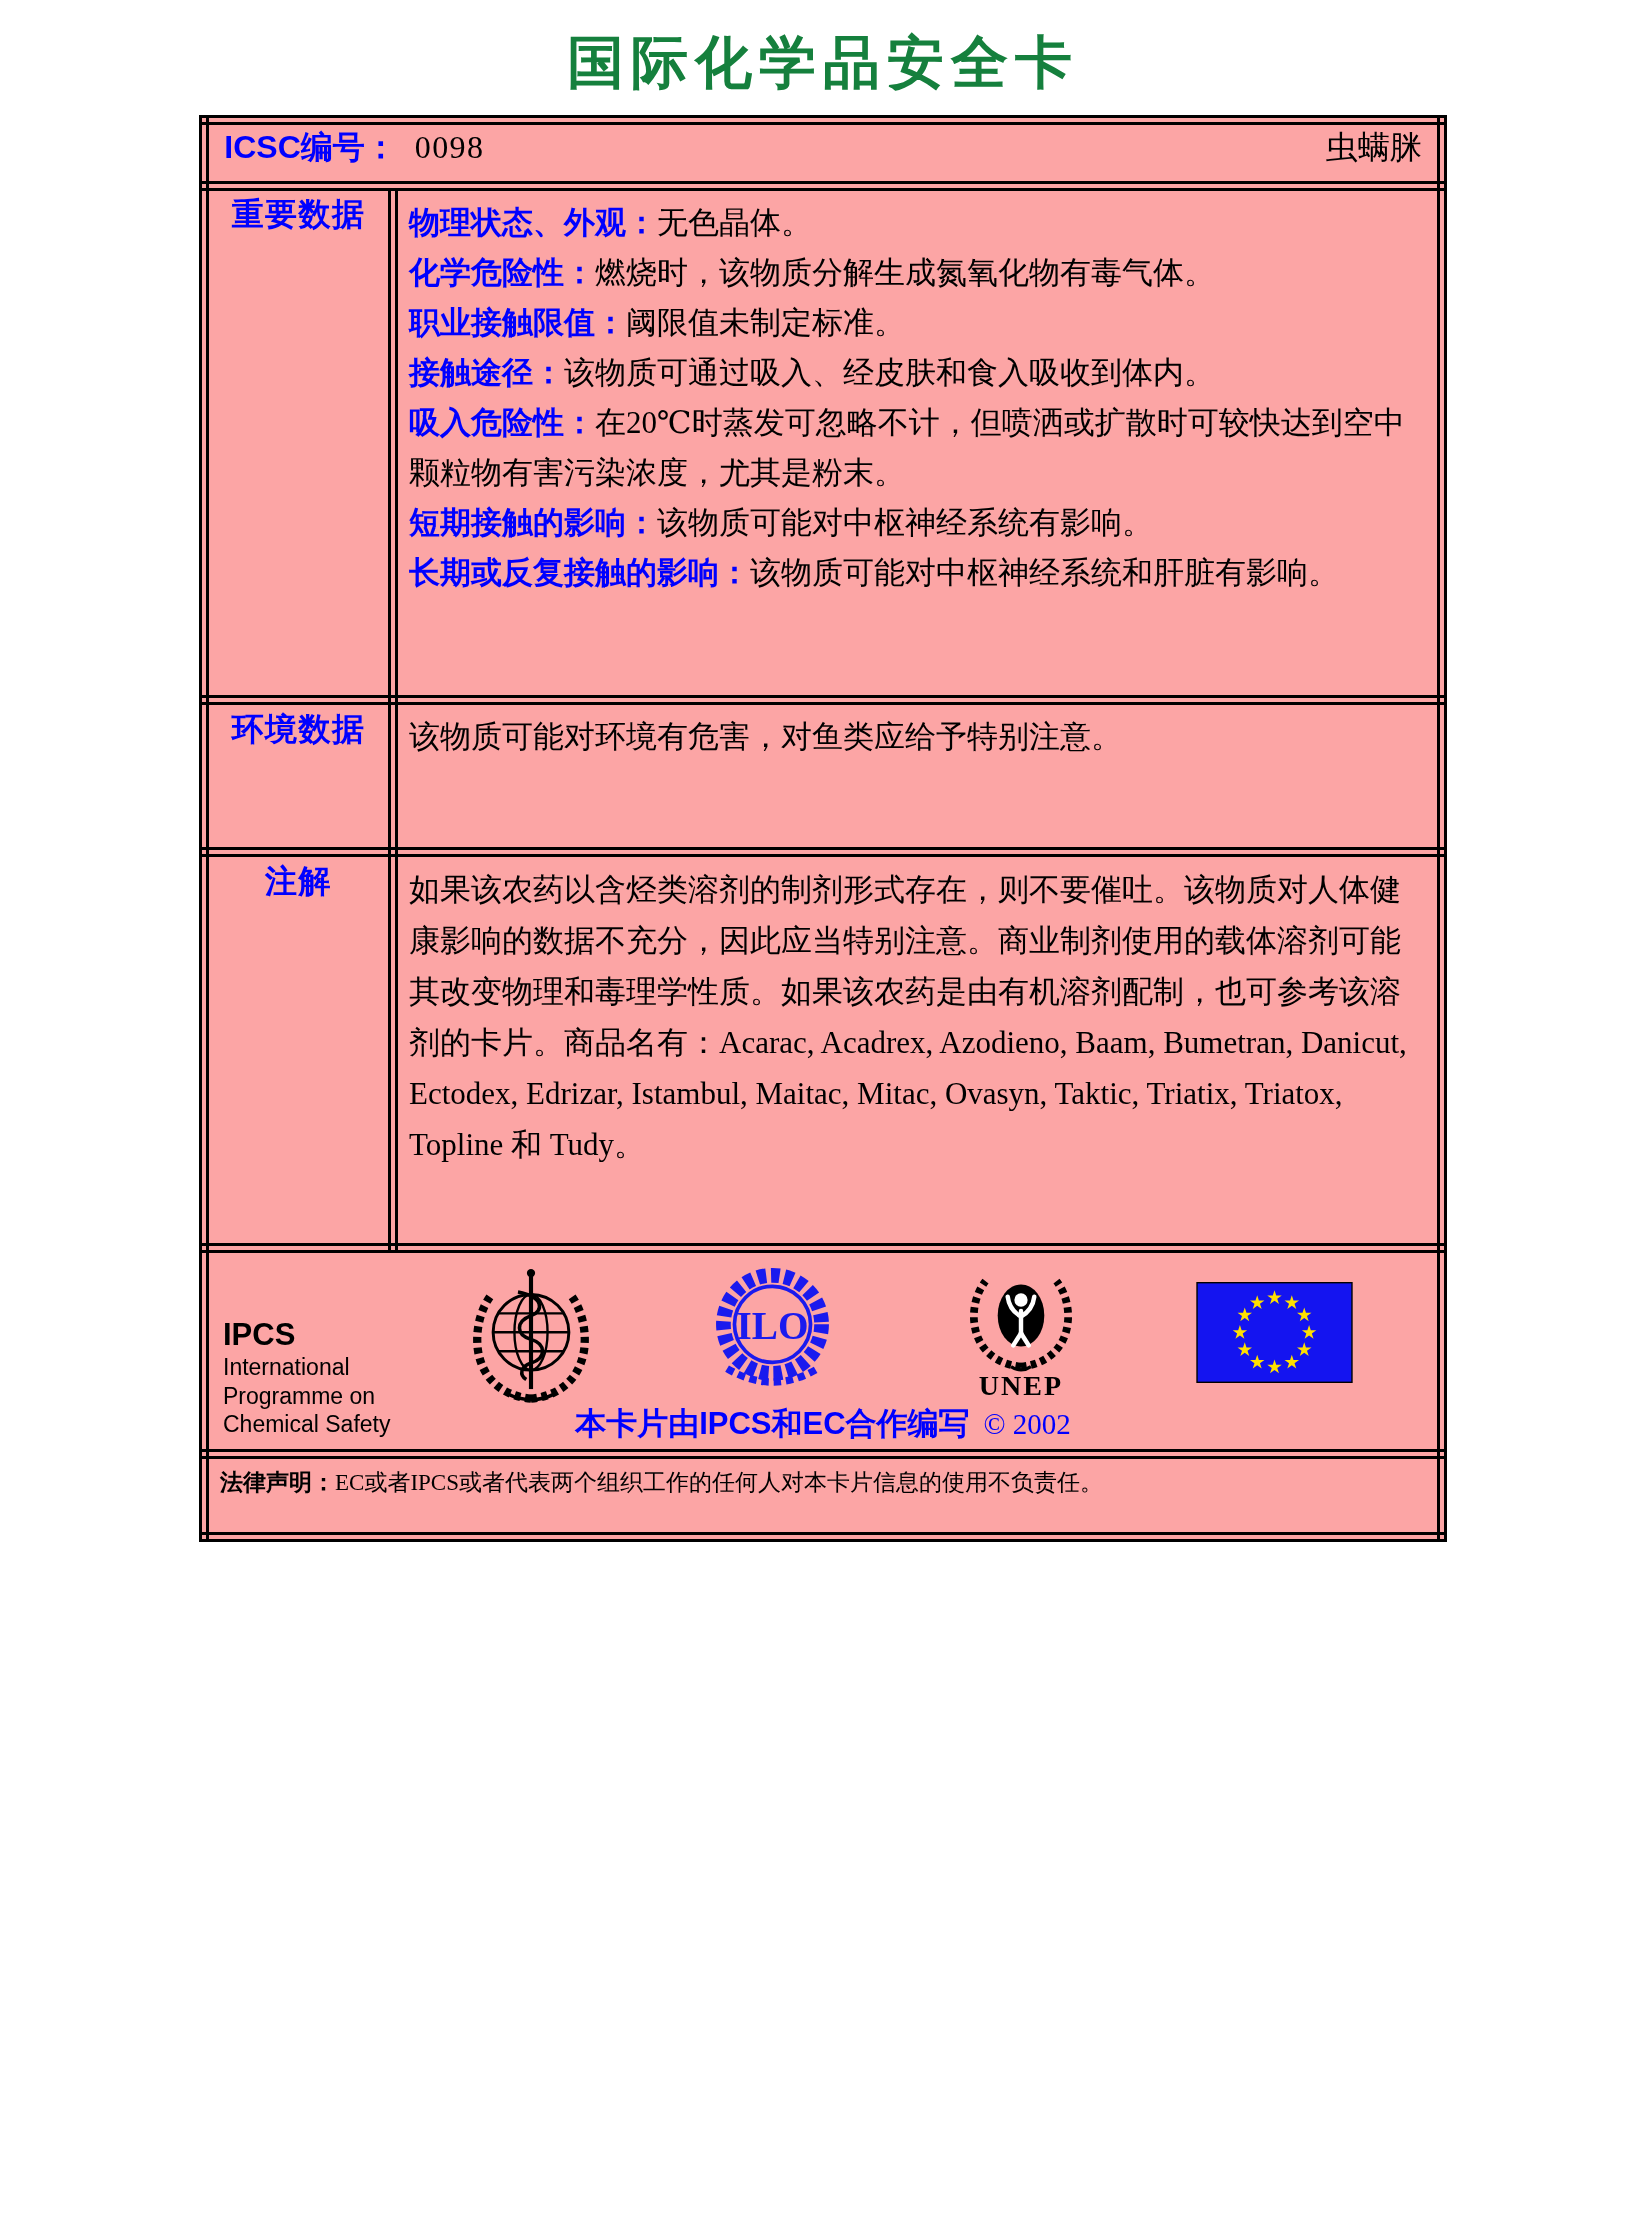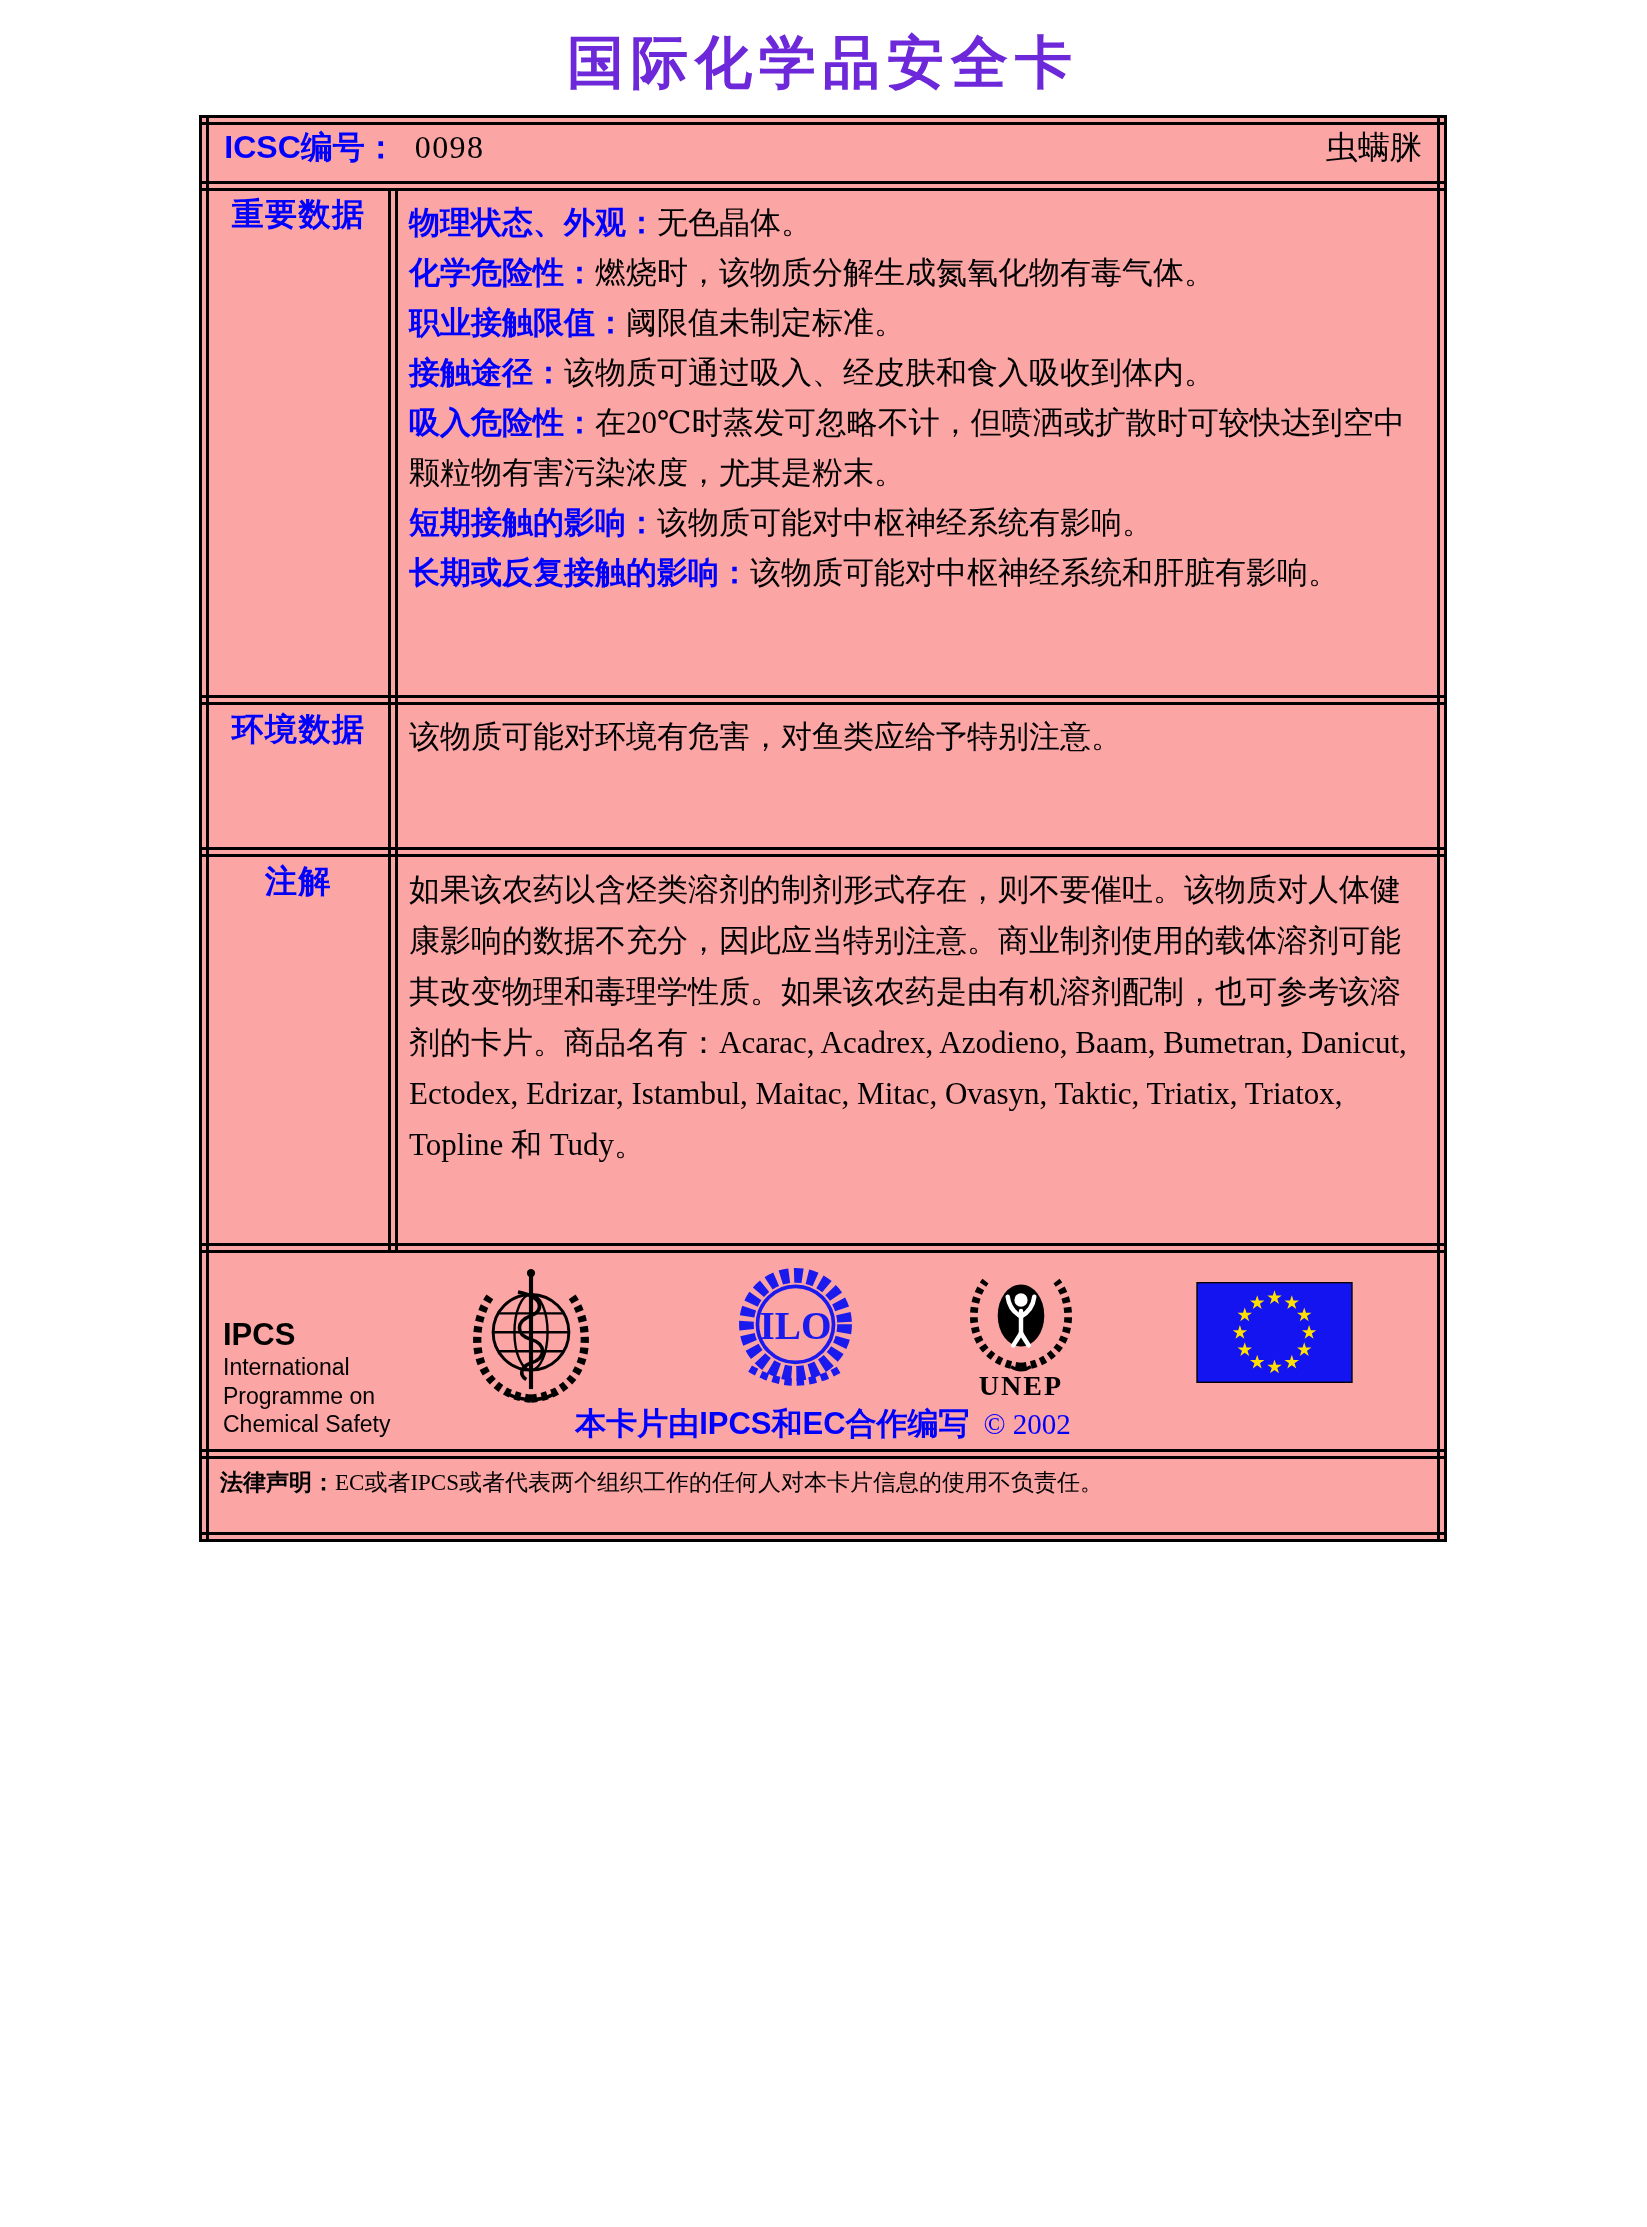--- a/index.html
+++ b/index.html
@@ -3,21 +3,21 @@
 <meta charset="utf-8">
 <style>
   html,body{margin:0;padding:0;background:#ffffff;}
   body{
     width:1648px;height:2227px;position:relative;
     font-family:"Liberation Serif","DejaVu Serif",serif;
     color:#000;
   }
   .doc-title{
     position:absolute;left:199px;top:29px;width:1248px;
-    text-align:center;color:#6d28d9;font-weight:bold;
+    text-align:center;color:#15803d;font-weight:bold;
     font-size:57px;letter-spacing:7px;line-height:1.2;
     font-family:"Liberation Serif","DejaVu Serif",serif;
   }
   table.card{
     position:absolute;left:199px;top:115px;width:1248px;
     border-collapse:collapse;table-layout:fixed;
     background:#fca5a5;
   }
   table.card td{border:10.4px double #000;vertical-align:top;}
   col.c1{width:189px;}
@@ -44,21 +44,21 @@
   .r2h{height:499px;} .r3h{height:272px;} .r4h{height:136px;}
   .r5h{height:381px;} .r6h{height:111px;}
   
   td.footcell{height:196px;padding:0;}
   .foot-wrap{position:relative;width:100%;height:196px;}
   .ipcs-block{position:absolute;left:14px;top:29px;font-family:"Liberation Sans","DejaVu Sans",sans-serif;}
   .ipcs-acronym{font-size:31px;font-weight:bold;line-height:36px;margin-top:35px;}
   .ipcs-line{font-size:23px;line-height:28.5px;}
   .logo{position:absolute;}
   .logo-who{left:256px;top:12.5px;}
-  .logo-ilo{left:519px;top:9.7px;}
+  .logo-ilo{left:496px;top:9.7px;}
   .logo-unep{left:751px;top:4px;text-align:center;}
   .unep-word{font-size:28px;font-weight:bold;letter-spacing:2.1px;line-height:28px;
     font-family:"Liberation Serif","DejaVu Serif",serif;margin-top:-4.2px;}
   .logo-eu{left:987px;top:29px;}
   .credit{
     position:absolute;left:0;right:0;bottom:6px;text-align:center;
     color:#0000ff;font-size:31px;line-height:37px;
   }
   .credit .c-main{font-weight:bold;font-family:"Liberation Sans","DejaVu Sans",sans-serif;}
   .credit .c-year{font-weight:normal;margin-left:14px;font-size:29px;

